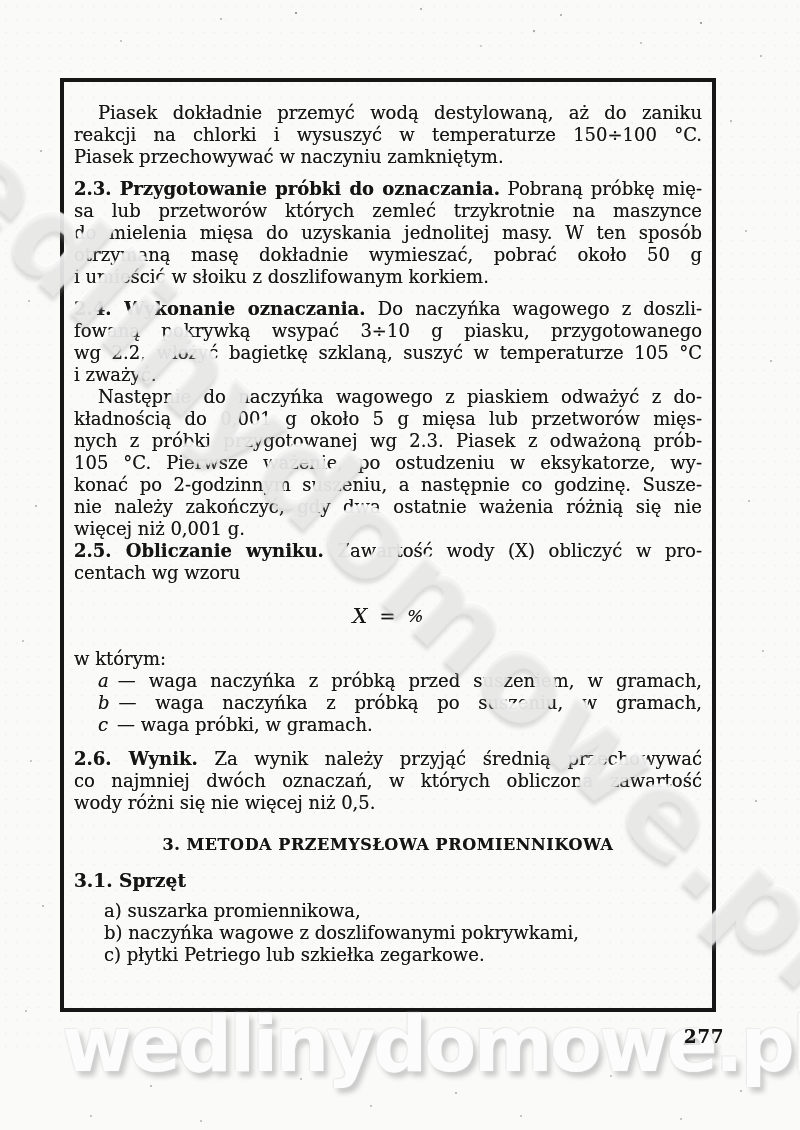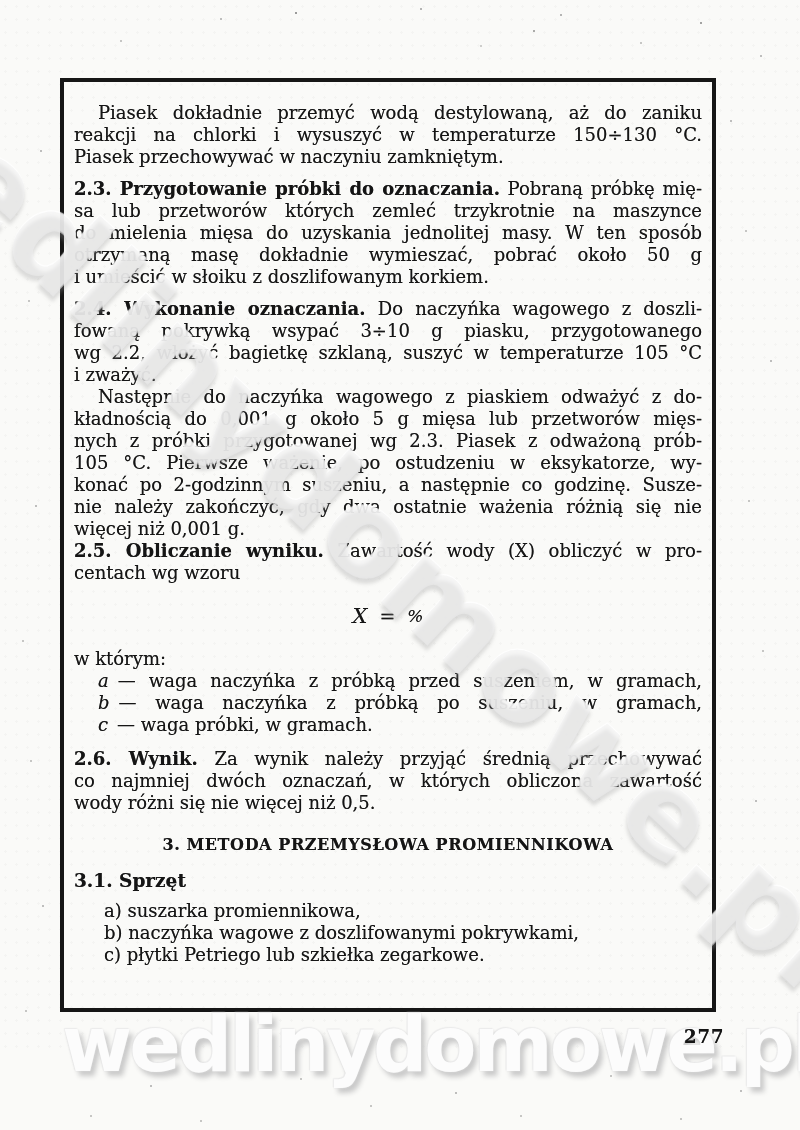--- a/index.html
+++ b/index.html
@@ -71,21 +71,21 @@
 
 <div class="page">
   <div class="speck"></div>
   <div class="ink-mark"></div>
 
   <div class="frame">
     <div class="content">
 
       <div class="para mb10">
         <div class="line j indent">Piasek dokładnie przemyć wodą destylowaną, aż do zaniku</div>
-        <div class="line j">reakcji na chlorki i wysuszyć w temperaturze 150÷130 °C.</div>
+        <div class="line j">reakcji na chlorki i wysuszyć w temperaturze 150÷100 °C.</div>
         <div class="line">Piasek przechowywać w naczyniu zamkniętym.</div>
       </div>
 
       <div class="para mb10">
         <div class="line j"><b class="lead">2.3. Przygotowanie próbki do oznaczania.</b> <span>Pobraną próbkę mię-</span></div>
         <div class="line j">sa lub przetworów których zemleć trzykrotnie na maszynce</div>
         <div class="line j">do mielenia mięsa do uzyskania jednolitej masy. W ten sposób</div>
         <div class="line j">otrzymaną masę dokładnie wymieszać, pobrać około 50 g</div>
         <div class="line">i umieścić w słoiku z doszlifowanym korkiem.</div>
       </div>

